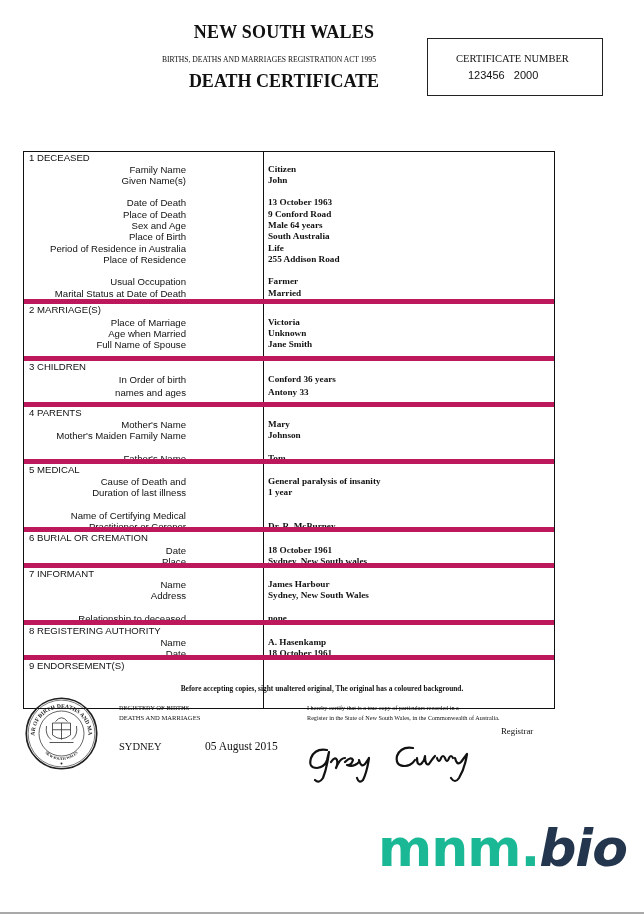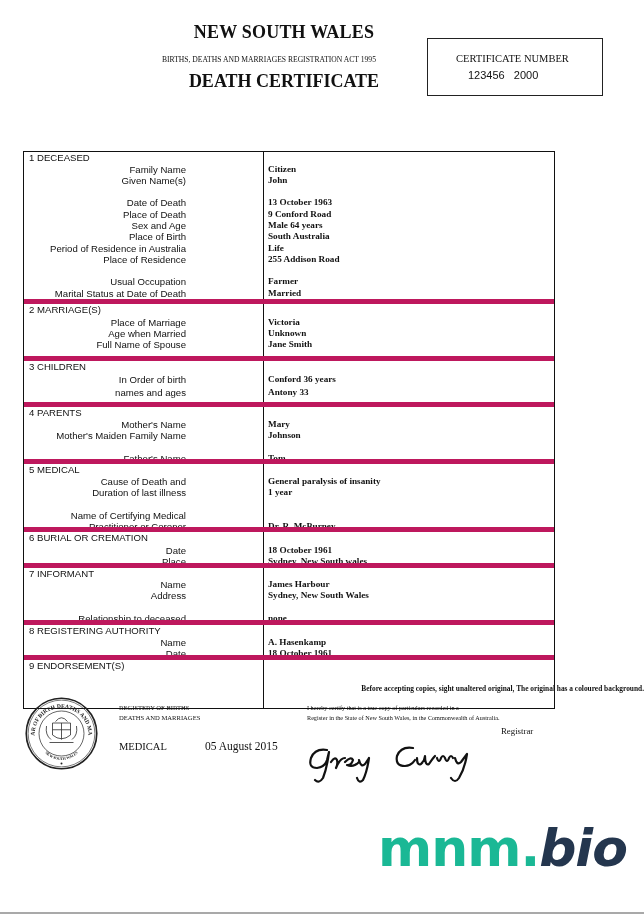--- a/index.html
+++ b/index.html
@@ -17,21 +17,21 @@
 
   .form { position:absolute; left:23px; top:112px; width:532px; border:1px solid #111; box-sizing:border-box;margin-top:39px; }
   .section { position:relative; border-top:5px solid #be185d; box-sizing:border-box; }
   .section:first-child { border-top:none; }
   .divider { position:absolute; left:239px; top:0; bottom:0; width:1px; background:#111; }
   .sec-title { position:absolute; left:5px; top:0px; font-size:9.6px; }
   .row { position:absolute; left:0; width:100%; height:11px; }
   .row .lbl { position:absolute; right:368px; font-size:9.6px; white-space:nowrap; line-height:11px; }
   .row .val { position:absolute; left:244px; font-size:9.2px; font-weight:bold; white-space:nowrap; line-height:11px; }
 
-  .notice { position:absolute; left:0; width:644px; top:684px; text-align:right; font-size:7.4px; font-weight:bold; }
+  .notice { position:absolute; left:0; width:644px; top:684px; text-align:center; font-size:7.4px; font-weight:bold; }
   .seal { position:absolute; left:24px; top:696px; width:75px; height:75px; }
   .registry { position:absolute; left:119px; top:703px; font-size:6.6px; line-height:9.5px; }
   .city { position:absolute; left:119px; top:741px; font-size:10.5px; }
   .issue-date { position:absolute; left:205px; top:740px; font-size:11.5px; }
   .certify { position:absolute; left:307px; top:703px; font-size:6.2px; line-height:9.5px; }
   .registrar { position:absolute; left:501px; top:726px; font-size:8.8px; }
   .signature { position:absolute; left:305px; top:738px; width:190px; height:46px; }
 
   .brand { position:absolute; left:378px; top:818px; font-family:"DejaVu Sans","Liberation Sans",sans-serif; font-weight:bold; font-size:52px; line-height:60px; letter-spacing:-1px; }
   .brand .b1 { color:#1ab895; }
@@ -240,21 +240,21 @@
     <path d="M 30 40 Q 28 52 36 58 M 70 40 Q 72 52 64 58"></path>
     <path d="M 34 62 L 66 62"></path>
   </g>
   <circle cx="50" cy="90" r="1.3" fill="#222"></circle>
 </svg>
 
 <div class="registry serif">
   <div>REGISTERY OF BIRTHS</div>
   <div>DEATHS AND MARRIAGES</div>
 </div>
-<div class="city serif">MEDICAL</div>
+<div class="city serif">SYDNEY</div>
 <div class="issue-date serif">05 August 2015</div>
 
 <div class="certify serif">
   <div>I hereby certify that is a true copy of particulars recorded in a</div>
   <div>Register in the State of New South Wales, in the Commonwealth of Australia.</div>
 </div>
 <div class="registrar serif">Registrar</div>
 
 <svg class="signature" viewBox="0 0 190 46">
   <g fill="none" stroke="#111" stroke-width="2.2" stroke-linecap="round" stroke-linejoin="round">

